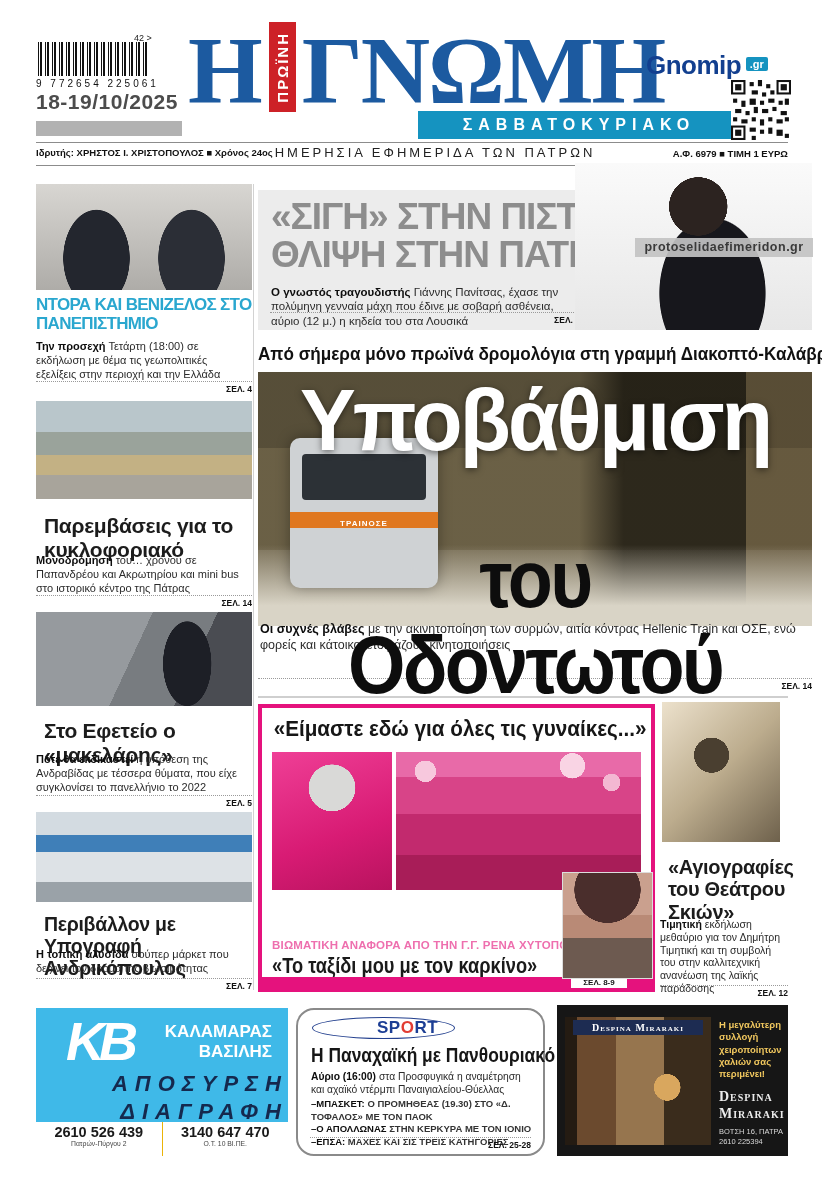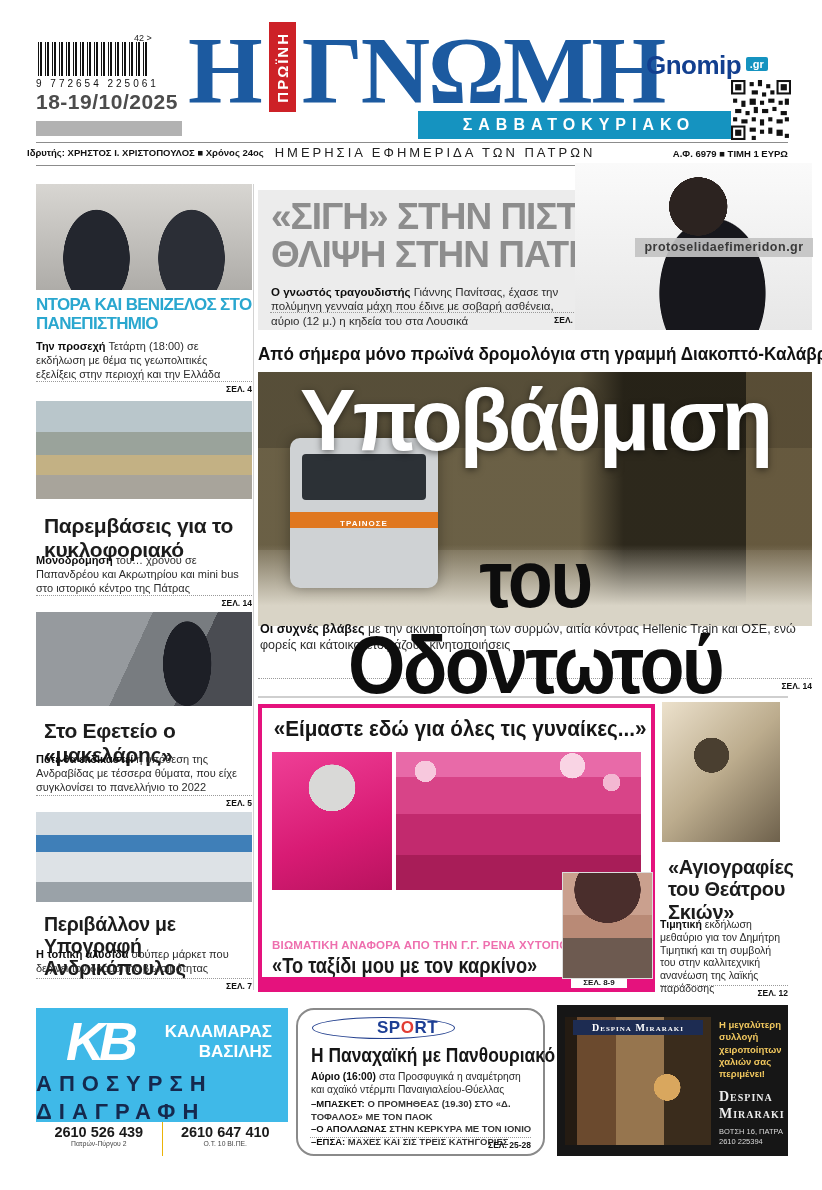--- a/index.html
+++ b/index.html
@@ -95,21 +95,21 @@
       <rect x="9" y="23" width="3" height="2"></rect>
         <rect x="14" y="24" width="2" height="2"></rect>
         <rect x="18" y="23" width="2" height="3"></rect>
       <rect x="22" y="24" width="3" height="3"></rect>
         <rect x="26" y="26" width="2" height="2"></rect>
         <rect x="10" y="27" width="2" height="2"></rect>
     </g>
   </svg>
 
   <div class="rule" style="left:36px;top:142px;width:752px;"></div>
-  <div class="abs" style="left:27px;top:147px;font-size:9.5px;font-weight:bold;color:#111;">Ιδρυτής: ΧΡΗΣΤΟΣ Ι. ΧΡΙΣΤΟΠΟΥΛΟΣ ■ Χρόνος 24ος</div>
+  <div class="abs" style="left:36px;top:147px;font-size:9.5px;font-weight:bold;color:#111;">Ιδρυτής: ΧΡΗΣΤΟΣ Ι. ΧΡΙΣΤΟΠΟΥΛΟΣ ■ Χρόνος 24ος</div>
   <div class="abs" style="left:270px;top:145px;width:330px;text-align:center;font-size:13px;letter-spacing:3px;color:#222;">ΗΜΕΡΗΣΙΑ ΕΦΗΜΕΡΙΔΑ ΤΩΝ ΠΑΤΡΩΝ</div>
   <div class="abs" style="left:620px;top:148px;width:168px;text-align:right;font-size:9.5px;font-weight:bold;color:#111;">Α.Φ. 6979 ■ ΤΙΜΗ 1 ΕΥΡΩ</div>
   <div class="rule" style="left:36px;top:165px;width:752px;"></div>
 
   <div class="abs" style="left:253px;top:184px;width:1px;height:806px;background:#d2d2d2;"></div>
 
   <div class="ph ph-panel" style="left:36px;top:184px;width:216px;height:106px;"></div>
   <h2 class="hl-cyan" style="left:36px;top:296px;width:216px;letter-spacing:-0.7px;">ΝΤΟΡΑ ΚΑΙ ΒΕΝΙΖΕΛΟΣ ΣΤΟ ΠΑΝΕΠΙΣΤΗΜΙΟ</h2>
   <p class="bodytxt" style="left:36px;top:340px;width:214px;">
     <span class="lead">Την προσεχή</span><span> Τετάρτη (18:00) σε εκδήλωση με θέμα τις γεωπολιτικές εξελίξεις στην περιοχή και την Ελλάδα</span>
@@ -189,31 +189,31 @@
     <span class="lead">Τιμητική</span><span> εκδήλωση μεθαύριο για τον Δημήτρη Τιμητική και τη συμβολή του στην καλλιτεχνική ανανέωση της λαϊκής παράδοσης</span>
   </p>
   <div class="pref" style="left:660px;top:985px;width:128px;">ΣΕΛ. 12</div>
 
   <div class="abs" style="left:36px;top:1008px;width:252px;height:148px;background:#3fb9e8;">
     <div style="position:absolute;left:30px;top:2px;font-size:54px;font-weight:800;color:#fff;letter-spacing:-6px;font-style:italic;">KB</div>
     <div style="position:absolute;right:16px;top:14px;text-align:right;color:#fff;font-weight:bold;font-size:17px;line-height:1.2;">
       <div>ΚΑΛΑΜΑΡΑΣ</div>
       <div>ΒΑΣΙΛΗΣ</div>
     </div>
-    <div style="position:absolute;left:0;top:62px;width:100%;text-align:left;color:#15294e;font-weight:800;font-size:22px;letter-spacing:7px;line-height:1.25;">
+    <div style="position:absolute;left:0;top:62px;width:100%;text-align:right;color:#15294e;font-weight:800;font-size:22px;letter-spacing:7px;line-height:1.25;font-style:italic;">
       <div>ΑΠΟΣΥΡΣΗ</div>
       <div>ΔΙΑΓΡΑΦΗ</div>
     </div>
     <div style="position:absolute;left:0;right:0;bottom:0;height:34px;background:#fff;display:flex;">
       <div style="flex:1;text-align:center;border-right:1px solid #eab308;padding-top:2px;">
         <div style="font-size:14.5px;font-weight:bold;color:#1a1a1a;">2610 526 439</div>
         <div style="font-size:6.8px;color:#444;">Πατρών-Πύργου 2</div>
       </div>
       <div style="flex:1;text-align:center;padding-top:2px;">
-        <div style="font-size:14.5px;font-weight:bold;color:#1a1a1a;">2610 647 410</div>
+        <div style="font-size:14.5px;font-weight:bold;color:#1a1a1a;">3140 647 470</div>
         <div style="font-size:6.8px;color:#444;">Ο.Τ. 10 ΒΙ.ΠΕ.</div>
       </div>
     </div>
   </div>
 
   <div class="abs" style="left:296px;top:1008px;width:249px;height:148px;border:2px solid #8a8a8a;border-radius:18px;box-sizing:border-box;background:#fff;">
     <div style="position:absolute;left:14px;top:7px;border:1.5px solid #24418f;border-radius:50%;padding:0 16px;font-size:17px;font-weight:800;letter-spacing:0.5px;">
       <span style="color:#1c3e94;margin-left:48px;">SP</span><span style="color:#e23d33;">O</span><span style="color:#1c3e94;">RT</span>
     </div>
     <div style="position:absolute;left:13px;top:34px;font-size:20px;font-weight:600;color:#161616;transform:scaleX(0.87);transform-origin:left top;white-space:nowrap;">Η Παναχαϊκή με Πανθουριακό</div>

